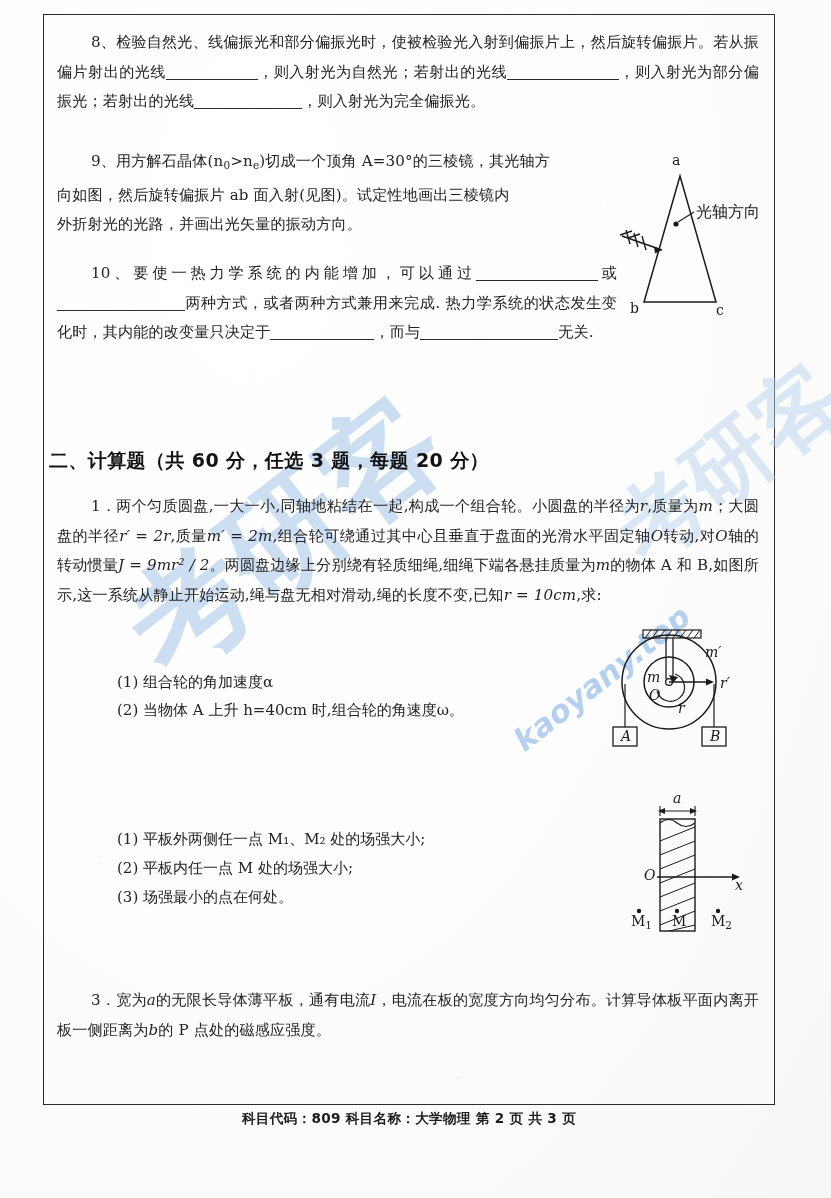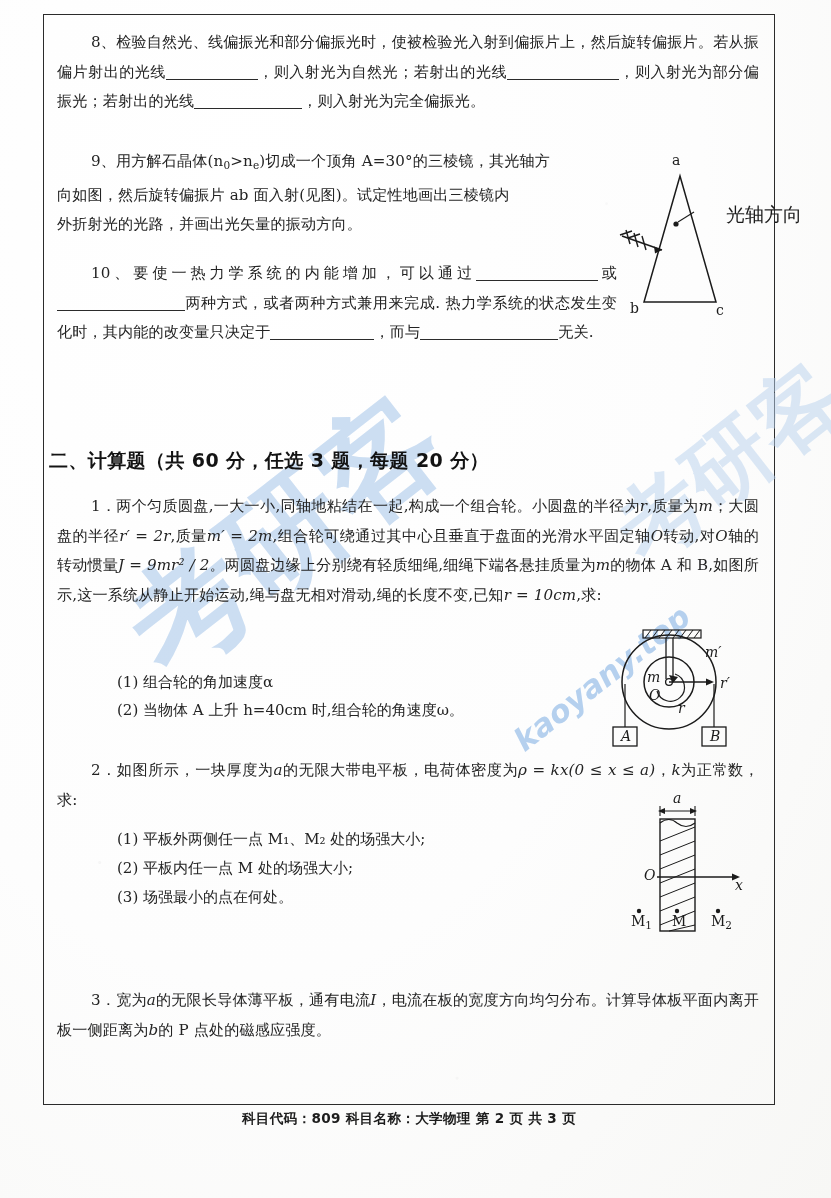--- a/index.html
+++ b/index.html
@@ -131,24 +131,23 @@
   .fig-label {
     position: absolute;
     font-family: "DejaVu Serif", "Liberation Serif", serif;
     font-size: 14px;
     color: #1b1b1b;
   }
   .fig-label.it { font-style: italic; }
   .fig-cn {
     position: absolute;
     font-family: "DejaVu Serif", "Liberation Serif", serif;
-    font-size: 19px;
+    font-size: 16px;
     color: #1b1b1b;
     white-space: nowrap;
-    margin-left: 30px;
   }
 </style>
 </head>
 <body>
 
 <div id="page-sheet"></div>
 <div id="scan-noise"></div>
 <div id="page-frame"></div>
 
 <div id="watermark-layer">
@@ -244,23 +243,20 @@
     </svg>
     <span class="fig-label it" style="left:122px; top:17px;">m′</span>
     <span class="fig-label it" style="left:64px; top:42px;">m</span>
     <span class="fig-label it" style="left:66px; top:60px;">O</span>
     <span class="fig-label it" style="left:95px; top:73px;">r</span>
     <span class="fig-label it" style="left:137px; top:48px;">r′</span>
     <span class="fig-label it" style="left:38px; top:101px;">A</span>
     <span class="fig-label it" style="left:127px; top:101px;">B</span>
   </div>
 
-  <div class="para" style="left:14px; top:742px; width:702px;">
-    <span style="display:inline-block; width:34px;"></span><span>2．</span><span>如图所示，一块厚度为</span><span class="mathit">a</span><span>的无限大带电平板，电荷体密度为</span><span class="mathit">ρ = kx(0 ≤ x ≤ a)</span><span>，</span><span class="mathit">k</span><span>为正常数，求:</span>
-  </div>
   <div class="sub-item" style="left:48px; top:812px;">(1) 平板外两侧任一点 M₁、M₂ 处的场强大小;</div>
   <div class="sub-item" style="left:48px; top:841px;">(2) 平板内任一点 M 处的场强大小;</div>
   <div class="sub-item" style="left:48px; top:870px;">(3) 场强最小的点在何处。</div>
 
   <div class="figure" style="left:580px; top:775px; width:150px; height:145px;">
     <svg width="150" height="145" viewBox="0 0 150 145">
 
       <line x1="37" y1="22" x2="72" y2="22" stroke="#1b1b1b" stroke-width="1.2"></line>
       <polygon points="35,22 42,19 42,25" fill="#1b1b1b"></polygon>
       <polygon points="74,22 67,19 67,25" fill="#1b1b1b"></polygon>

